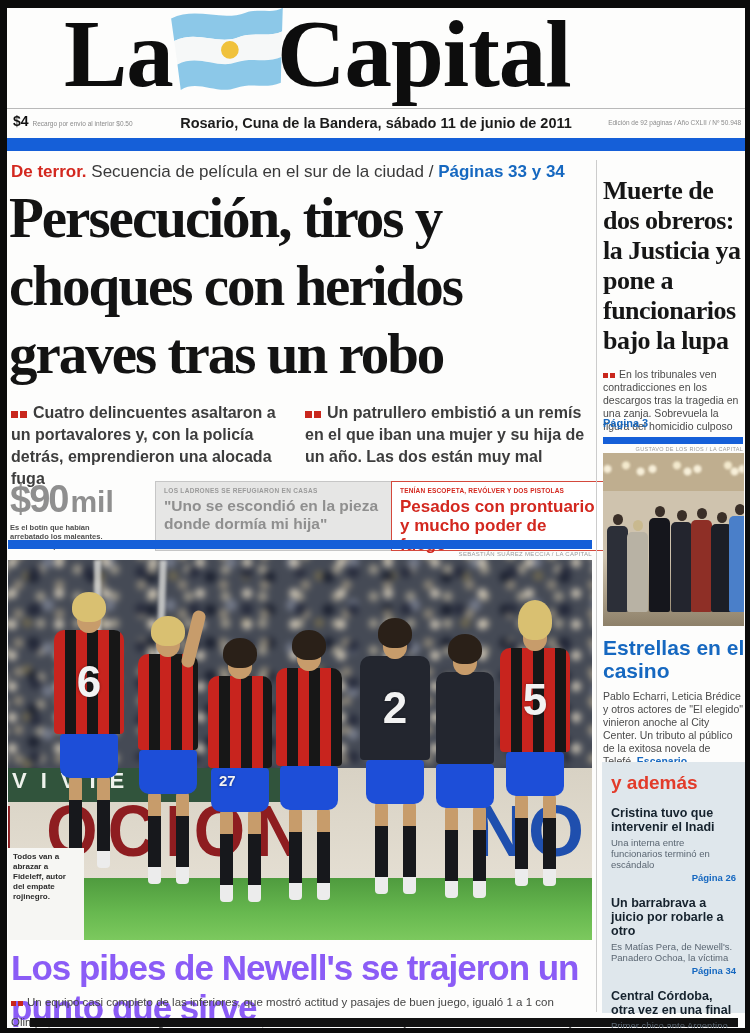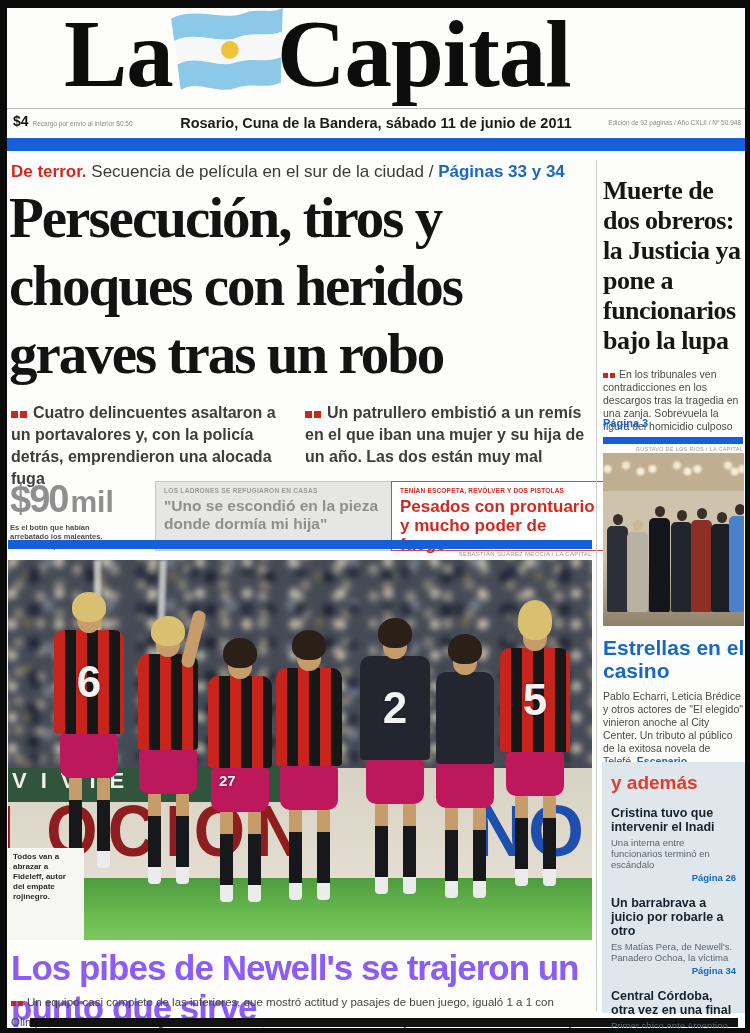--- a/index.html
+++ b/index.html
@@ -84,21 +84,21 @@
   .hair{width:34px;height:30px;border-radius:50% 50% 42% 42%;margin-bottom:-16px;z-index:2;}
   .hair.blond{background:#d9c071;}
   .hair.dark{background:#2a2018;}
   .face{width:24px;height:27px;border-radius:46%;background:#c79c6b;z-index:1;}
   .torso{position:relative;width:70px;height:104px;border-radius:10px 10px 4px 4px;margin-top:-3px;
          display:flex;align-items:center;justify-content:center;}
   .torso.stripes{background:repeating-linear-gradient(90deg,#c8241e 0 11px,#171717 11px 22px);}
   .torso.darkkit{background:#23262f;}
   .num{color:#f2f2f2;font-weight:bold;font-size:44px;text-shadow:0 0 3px rgba(0,0,0,.45);}
   .num.small{font-size:15px;position:absolute;top:4px;left:8px;}
-  .shorts{position:relative;width:58px;height:44px;background:#be185d;border-radius:4px 4px 10px 10px;}
+  .shorts{position:relative;width:58px;height:44px;background:#1d4ed8;border-radius:4px 4px 10px 10px;}
   .legs{display:flex;gap:15px;margin-top:-2px;}
   .leg{width:13px;height:92px;border-radius:4px;
        background:linear-gradient(#c79c6b 0 26%,#17181c 26% 82%,#ececec 82% 100%);}
   .arm-up{position:absolute;width:13px;height:58px;background:#c79c6b;border-radius:6px;
           top:-44px;right:-2px;transform:rotate(14deg);}
   .caption-box{position:absolute;top:288px;left:0;width:66px;min-height:86px;background:#f6f6f3;
                padding:4px 5px;z-index:8;font-size:8px;font-weight:bold;color:#2b2b2b;line-height:10px;}
 
   .headline-bottom{position:absolute;top:948px;left:11px;width:590px;font-family:Liberation Sans, sans-serif;
                    font-weight:bold;font-size:35px;letter-spacing:-1px;color:#8b5cf6;}

